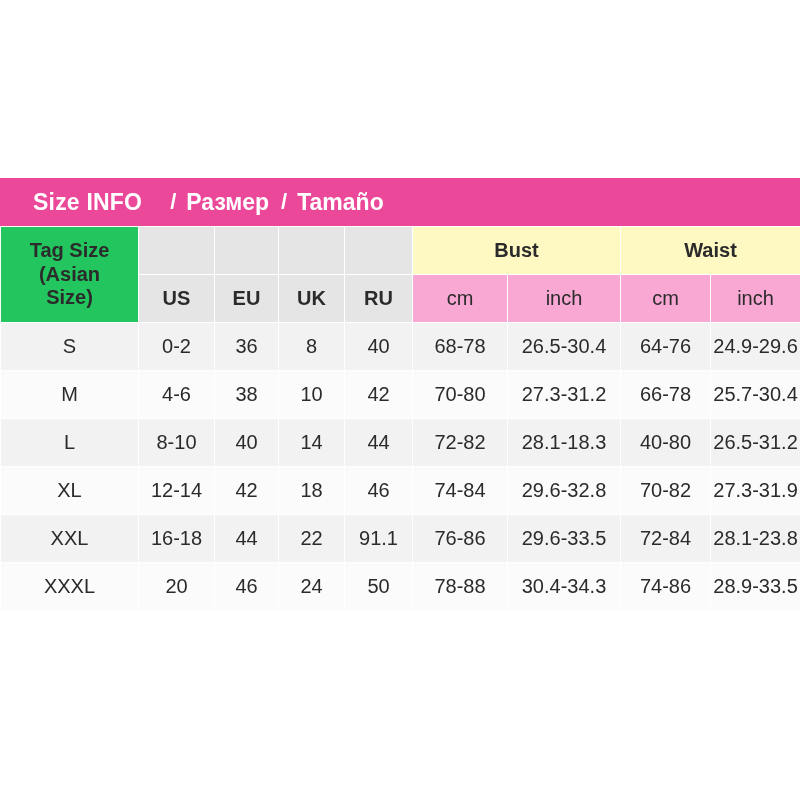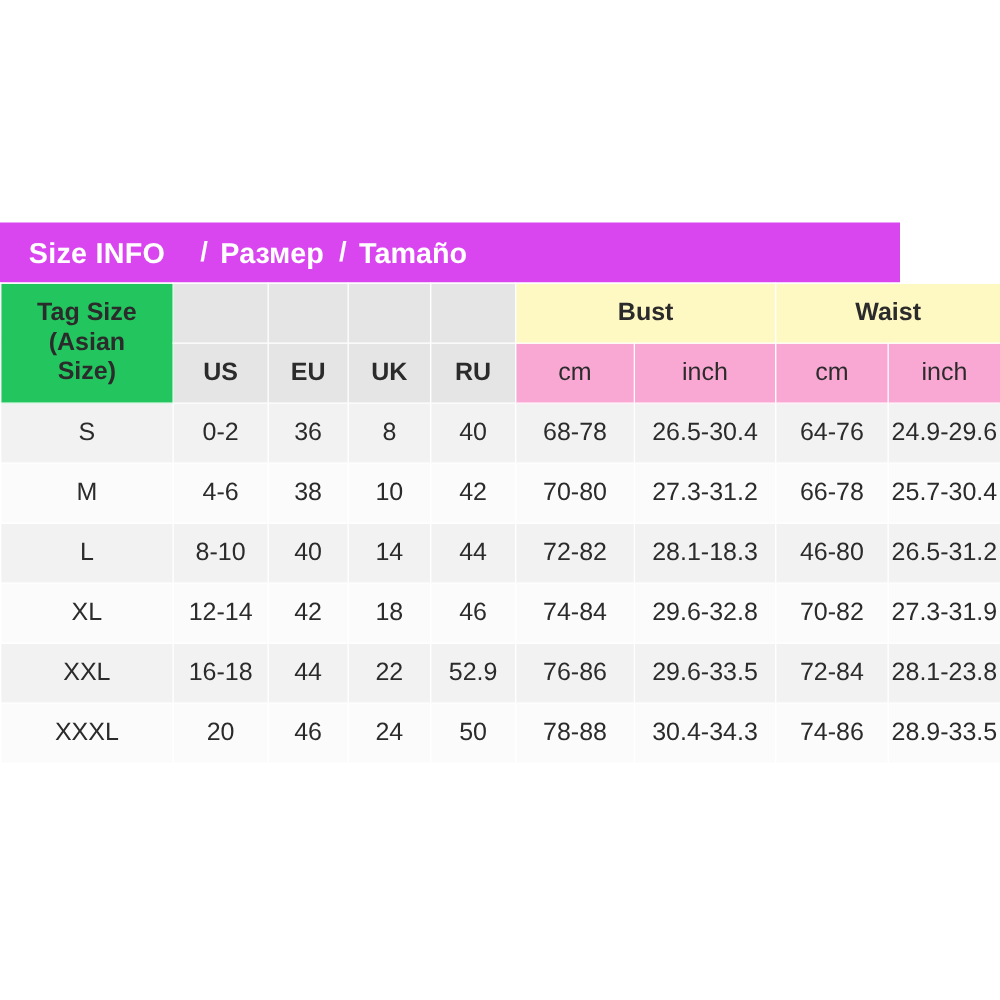--- a/index.html
+++ b/index.html
@@ -17,27 +17,27 @@
     height: 800px;
     background: #ffffff;
     overflow: hidden;
   }
 
   
   .title-bar {
     position: absolute;
     left: 0;
     top: 178px;
-    width: 720px;
+    width: 800px;
     height: 48px;
-    background: #d946ef;
+    background: #ec4899;
     display: flex;
     align-items: center;
     box-sizing: border-box;
-    padding-left: 23px;
+    padding-left: 33px;
   }
   .title-main {
     color: #ffffff;
     font-size: 23px;
     font-weight: bold;
     letter-spacing: 0.2px;
   }
   .title-sep {
     color: #ffffff;
     font-size: 22px;
@@ -191,40 +191,40 @@
         <td>25.7-30.4</td>
       </tr>
       <tr class="row-a">
         <td>L</td>
         <td>8-10</td>
         <td>40</td>
         <td>14</td>
         <td>44</td>
         <td>72-82</td>
         <td>28.1-18.3</td>
-        <td>46-80</td>
+        <td>40-80</td>
         <td>26.5-31.2</td>
       </tr>
       <tr class="row-b">
         <td>XL</td>
         <td>12-14</td>
         <td>42</td>
         <td>18</td>
         <td>46</td>
         <td>74-84</td>
         <td>29.6-32.8</td>
         <td>70-82</td>
         <td>27.3-31.9</td>
       </tr>
       <tr class="row-a">
         <td>XXL</td>
         <td>16-18</td>
         <td>44</td>
         <td>22</td>
-        <td>52.9</td>
+        <td>91.1</td>
         <td>76-86</td>
         <td>29.6-33.5</td>
         <td>72-84</td>
         <td>28.1-23.8</td>
       </tr>
       <tr class="row-b">
         <td>XXXL</td>
         <td>20</td>
         <td>46</td>
         <td>24</td>

